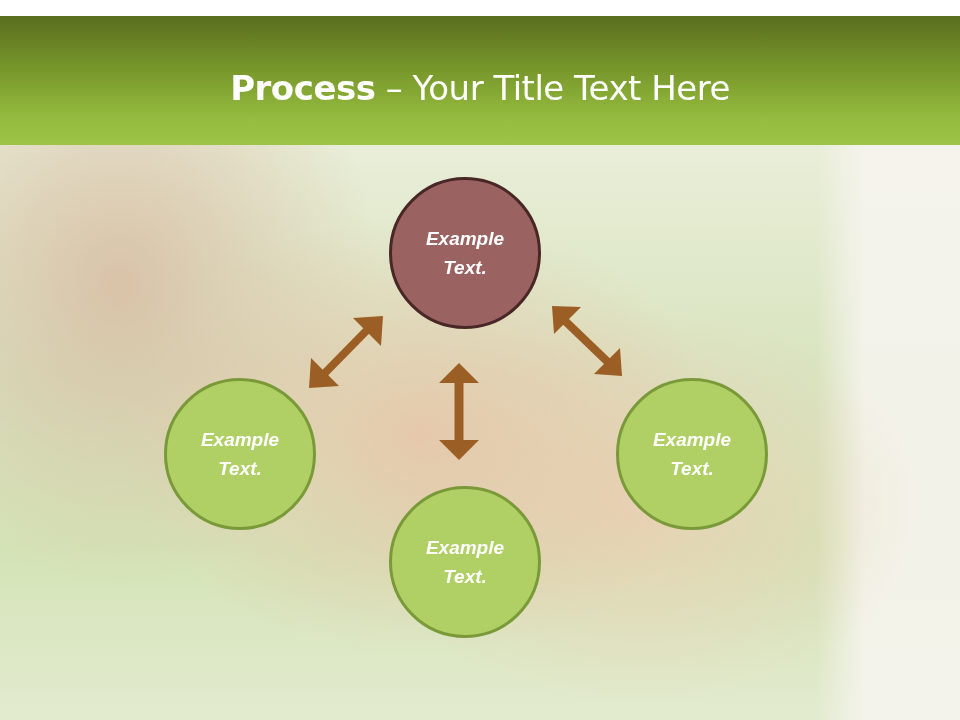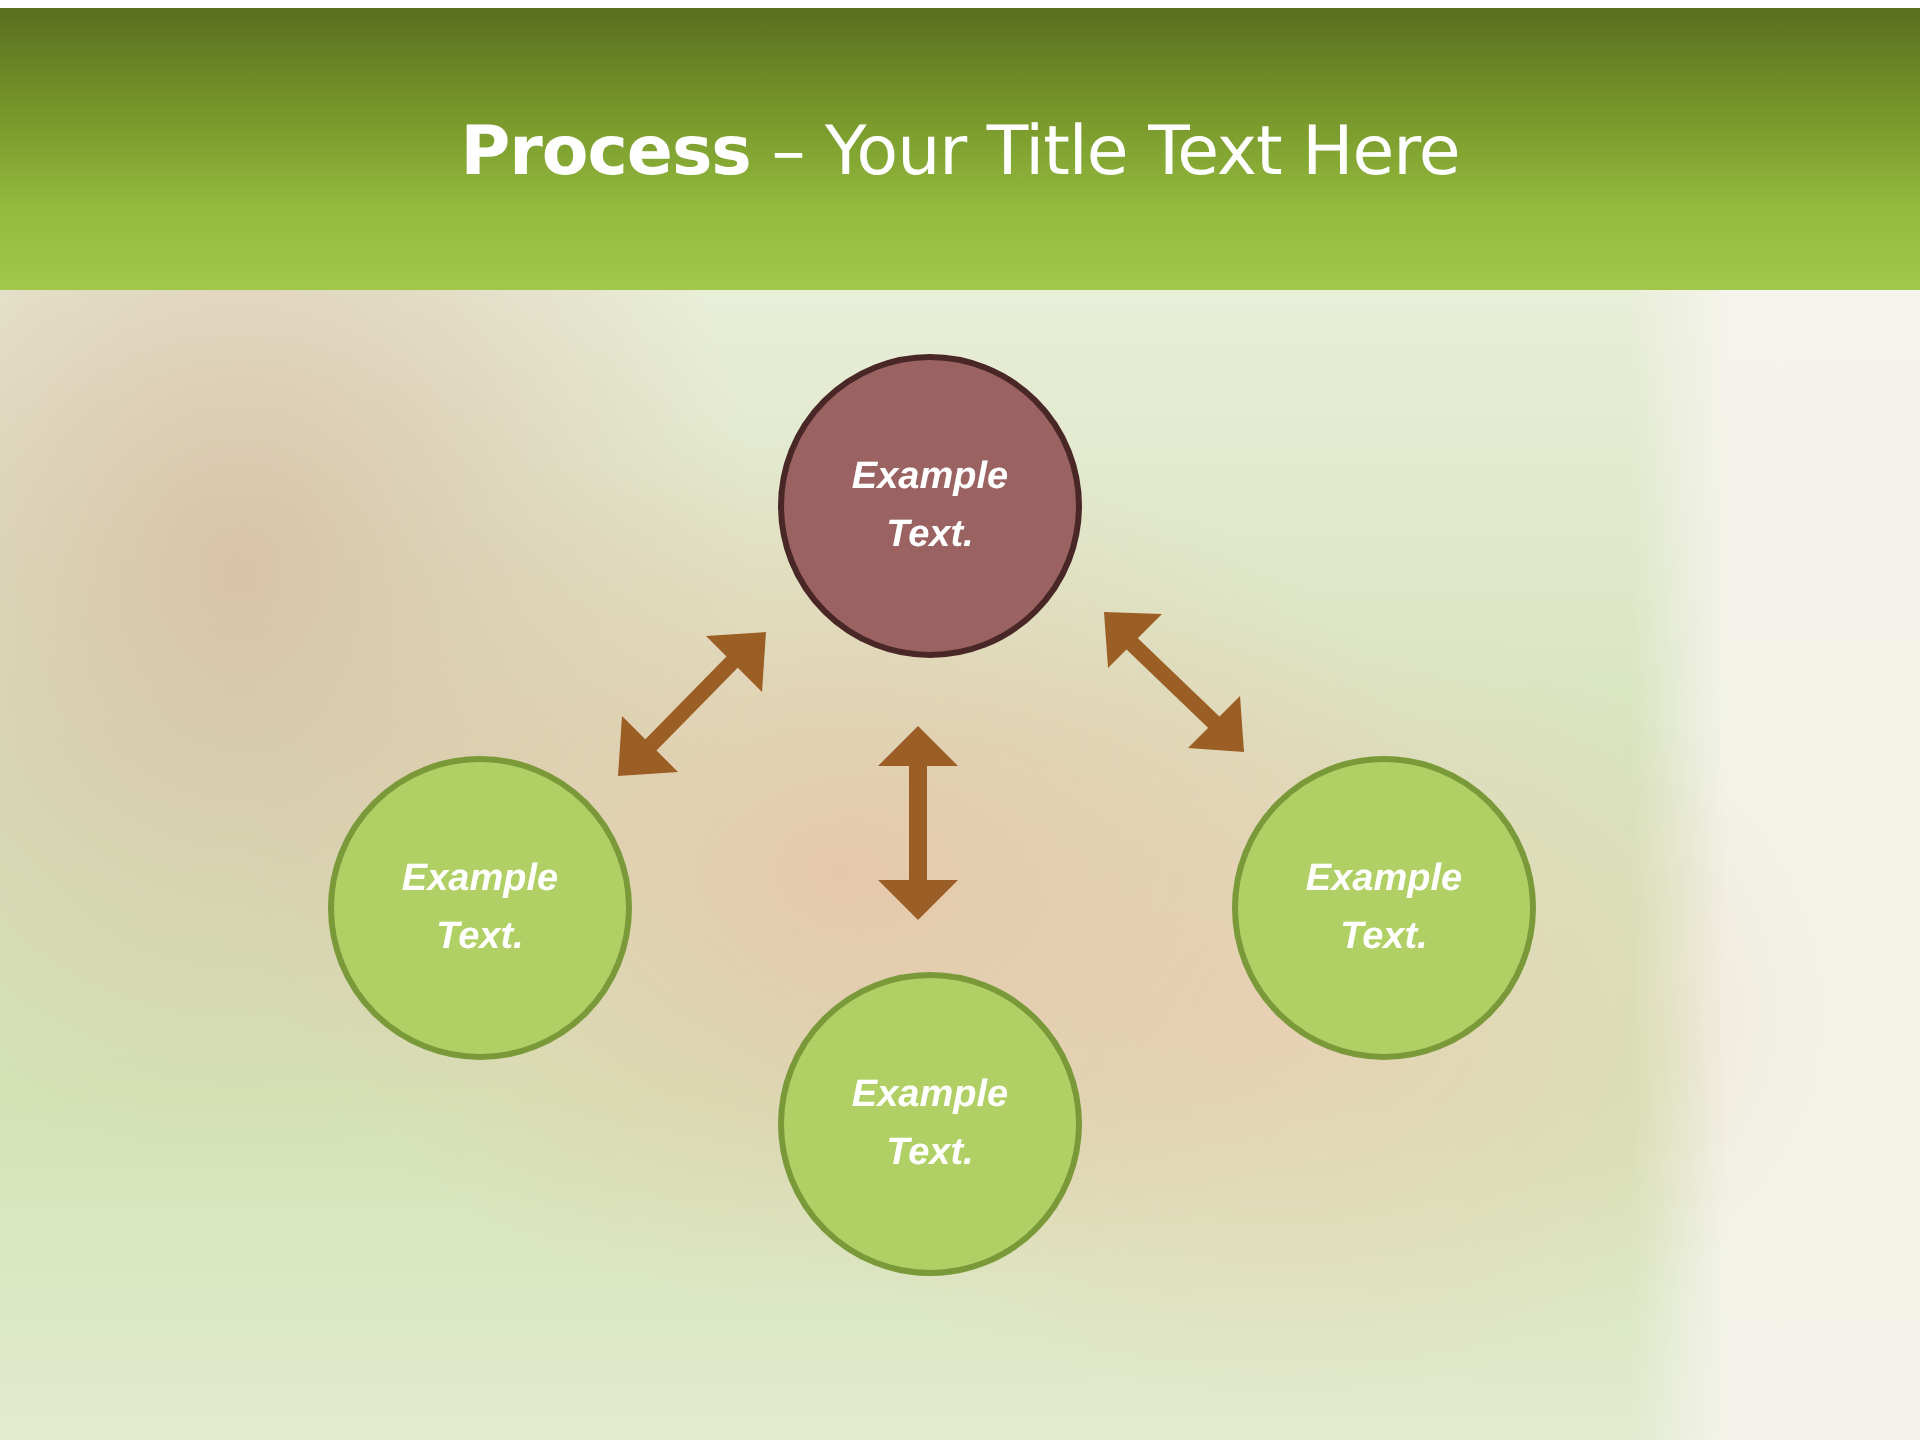--- a/index.html
+++ b/index.html
@@ -1,17 +1,17 @@
 <!DOCTYPE html>
 <html><head>
 <meta charset="utf-8">
 <style>
   html,body{margin:0;padding:0;}
   body{width:960px;height:720px;position:relative;overflow:hidden;font-family:"Liberation Sans",sans-serif;}
-  .header{position:absolute;left:0;top:4px;width:960px;height:145px;
+  .header{position:absolute;left:0;top:16px;width:960px;height:145px;
     background:linear-gradient(to bottom,#5a6e1f 0%,#76952a 35%,#94bb3e 70%,#a3c94c 100%);}
   .title{position:absolute;left:0;top:52px;width:960px;text-align:center;color:#fff;font-size:34px;font-family:"DejaVu Sans",sans-serif;letter-spacing:-0.5px;}
   .title b{font-weight:bold;}
   .bg{position:absolute;left:0;top:145px;width:960px;height:575px;
     background:
       radial-gradient(ellipse 300px 220px at 420px 290px, rgba(232,196,170,0.85), rgba(232,196,170,0) 100%),
       radial-gradient(ellipse 280px 200px at 640px 360px, rgba(236,206,180,0.8), rgba(236,206,180,0) 100%),
       radial-gradient(ellipse 260px 300px at 120px 140px, rgba(215,185,160,0.8), rgba(215,185,160,0) 100%),
       linear-gradient(to right, rgba(0,0,0,0) 85%, rgba(246,244,238,0.9) 90%),
       linear-gradient(to bottom,#e9eed8 0%,#d8e4bf 40%,#d4e3b6 70%,#e2ebcf 100%);}

